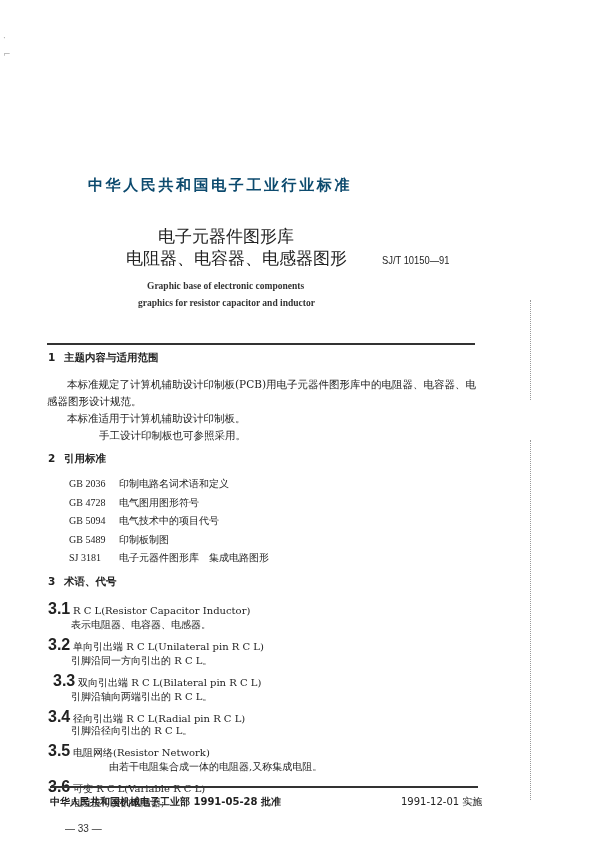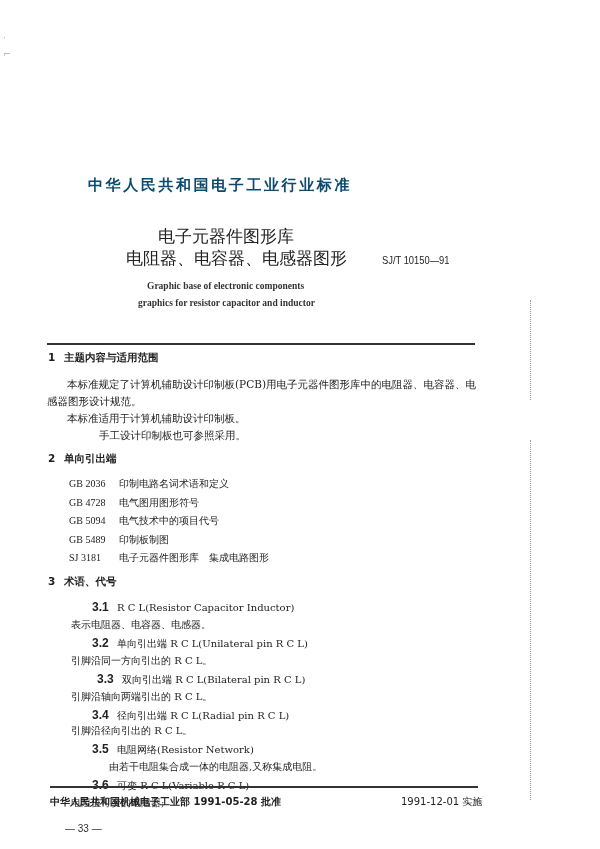--- a/index.html
+++ b/index.html
@@ -103,22 +103,21 @@
       display: inline-block;
       width: 50px;
       font-family: "Liberation Serif", serif;
     }
 
     .term-num {
       display: inline-block;
       width: 25px;
       font-family: "Liberation Sans", sans-serif;
       font-weight: bold;
-      font-size: 12px;
-      margin-left: 44px;
+      font-size: 16px;
     }
     .term-item { font-size: 10px; color: #222; }
     .term-desc { font-size: 10px; color: #222; }
 
     .footer-left {
       left: 50px; top: 795px;
       font-family: "DejaVu Sans", sans-serif;
       font-weight: bold;
       font-size: 10px;
       color: #222;
@@ -155,21 +154,21 @@
 
 <div class="abs section-head" style="left:48px;top:351px;">
   <span class="sec-num">1</span><span>主题内容与适用范围</span>
 </div>
 <div class="abs body-text" style="left:67px;top:376px;">本标准规定了计算机辅助设计印制板(PCB)用电子元器件图形库中的电阻器、电容器、电</div>
 <div class="abs body-text" style="left:47px;top:393px;">感器图形设计规范。</div>
 <div class="abs body-text" style="left:67px;top:410px;">本标准适用于计算机辅助设计印制板。</div>
 <div class="abs body-text" style="left:67px;top:427px;margin-left:32px;">手工设计印制板也可参照采用。</div>
 
 <div class="abs section-head" style="left:48px;top:452px;">
-  <span class="sec-num">2</span><span>单向引出端</span>
+  <span class="sec-num">2</span><span>引用标准</span>
 </div>
 <div class="abs ref-item" style="left:69px;top:477px;">
   <span class="ref-code">GB 2036</span><span>印制电路名词术语和定义</span>
 </div>
 <div class="abs ref-item" style="left:69px;top:496px;">
   <span class="ref-code">GB 4728</span><span>电气图用图形符号</span>
 </div>
 <div class="abs ref-item" style="left:69px;top:514px;">
   <span class="ref-code">GB 5094</span><span>电气技术中的项目代号</span>
 </div>

